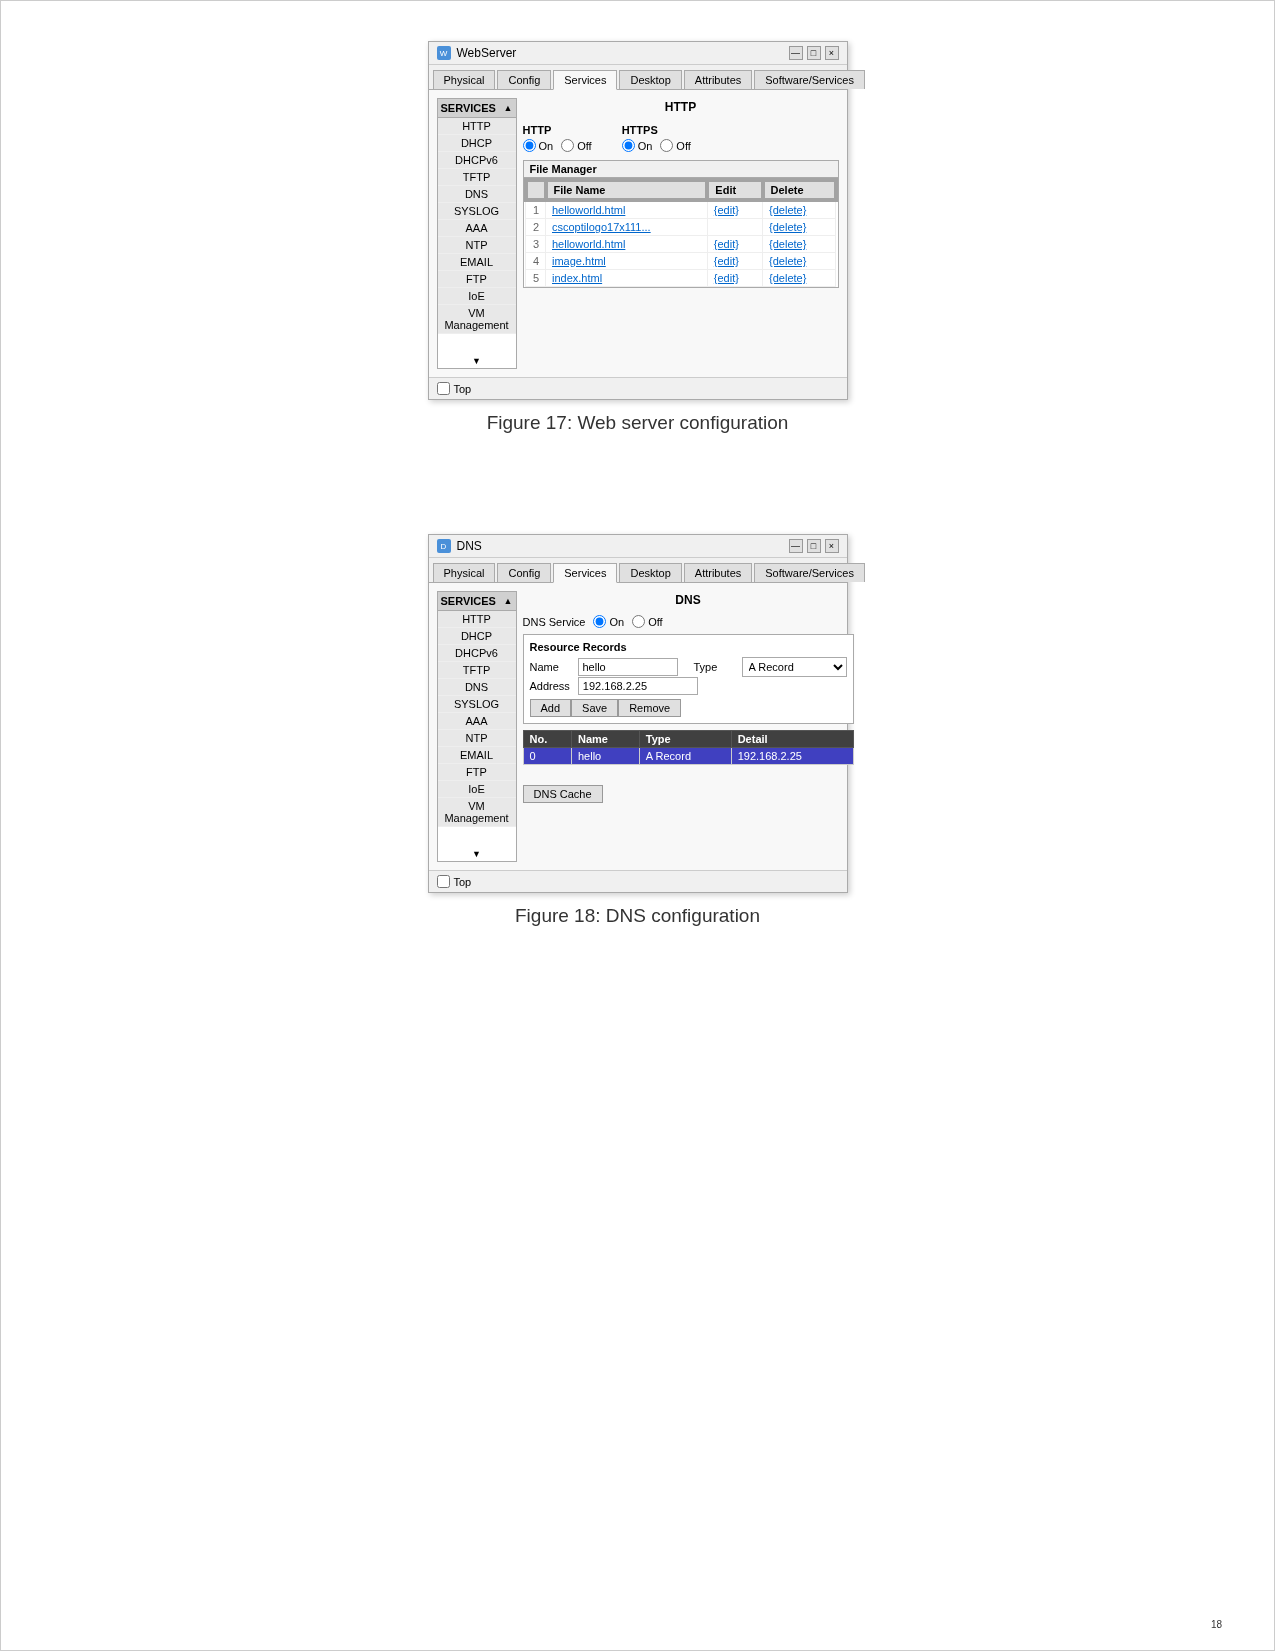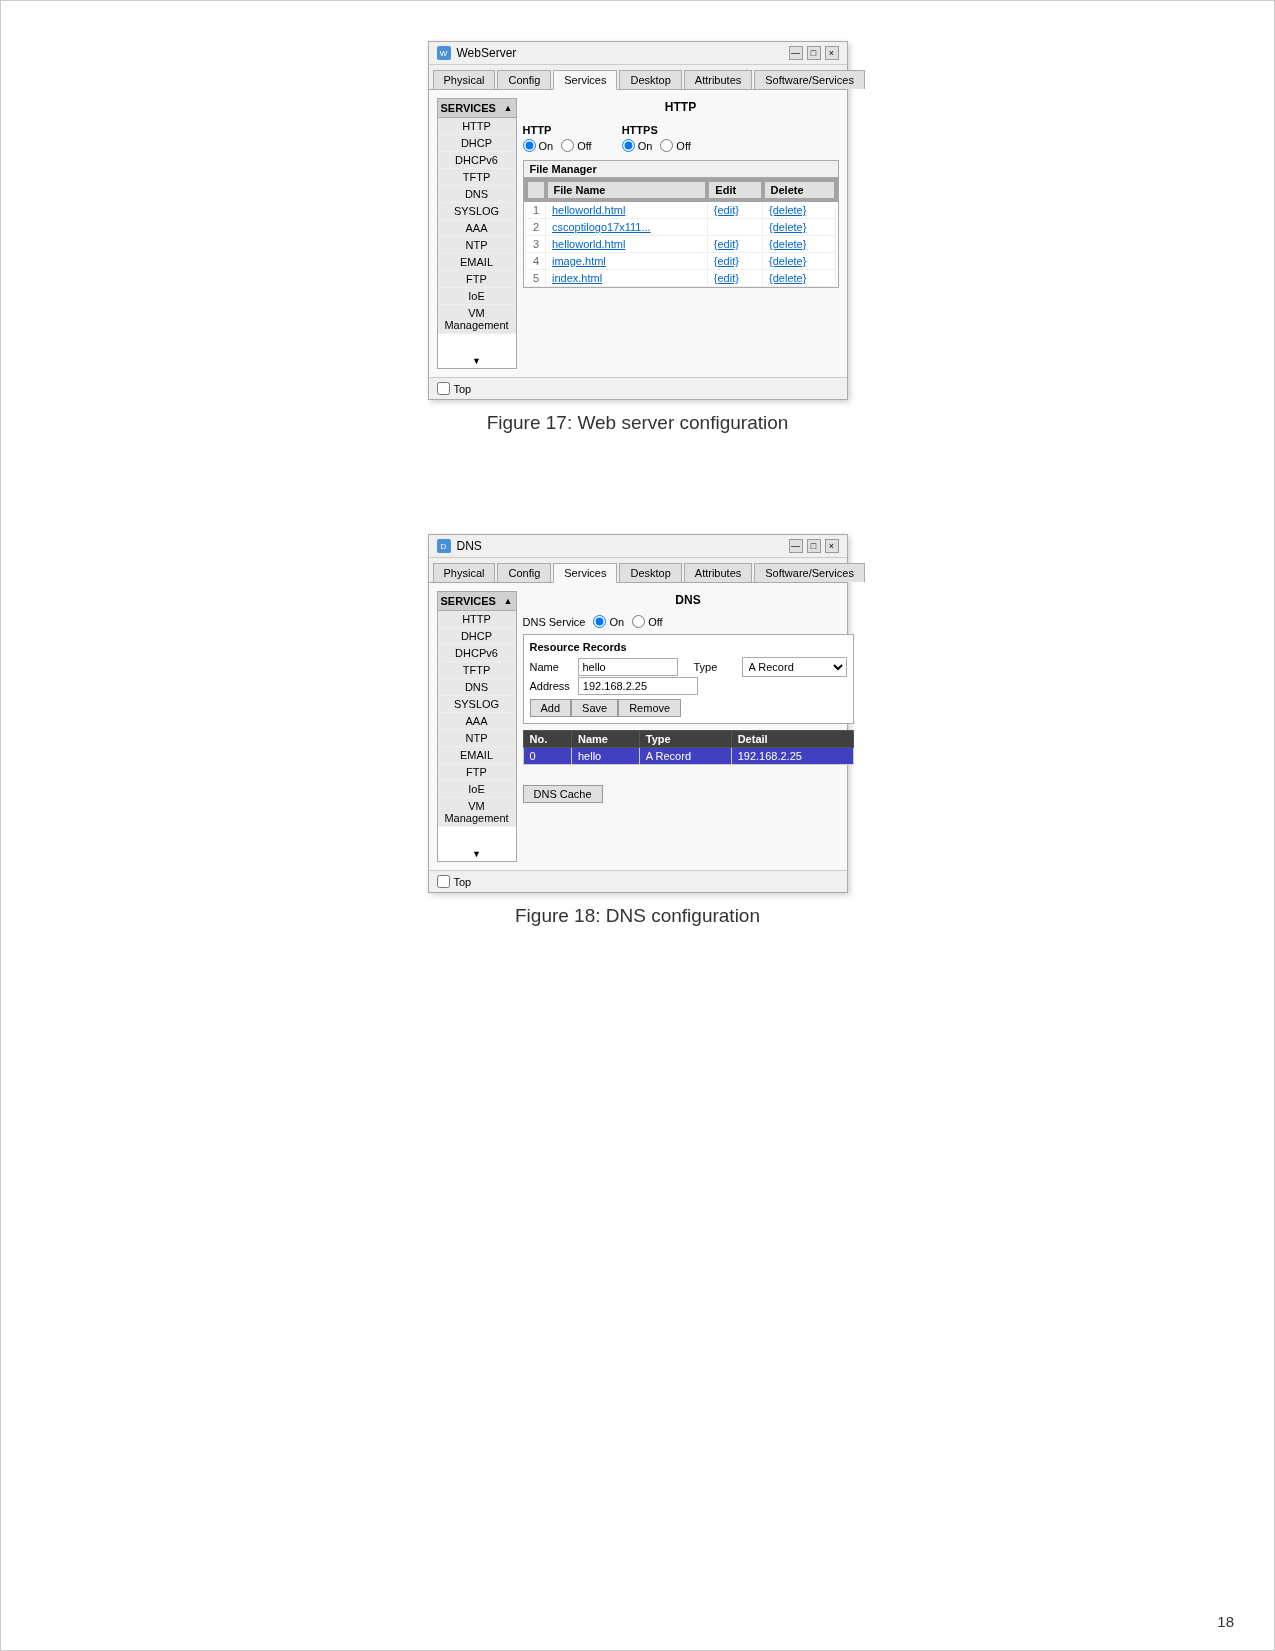--- a/index.html
+++ b/index.html
@@ -326,22 +326,22 @@
     .select-input {
       border: 1px solid #aaa;
       padding: 2px;
       font-size: 11px;
       background: white;
     }
 
     .page-number {
       position: absolute;
       bottom: 20px;
-      right: 40px;
-      font-size: 15px;
+      right: 52px;
+      font-size: 10px;
       color: #333;
     }
   </style>
 </head>
 <body>
 
 <div class="page-container">
 
   <div style="display:flex; flex-direction:column; align-items:center; gap:8px;">
     <div class="window">

